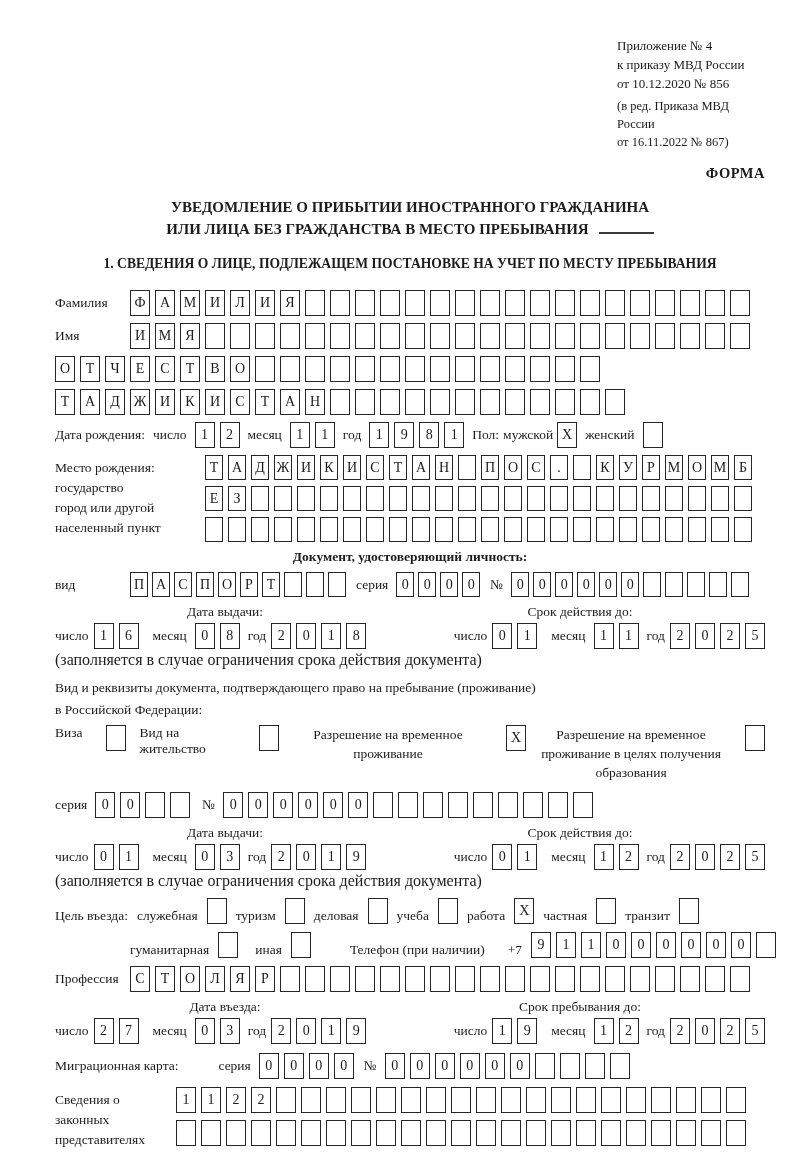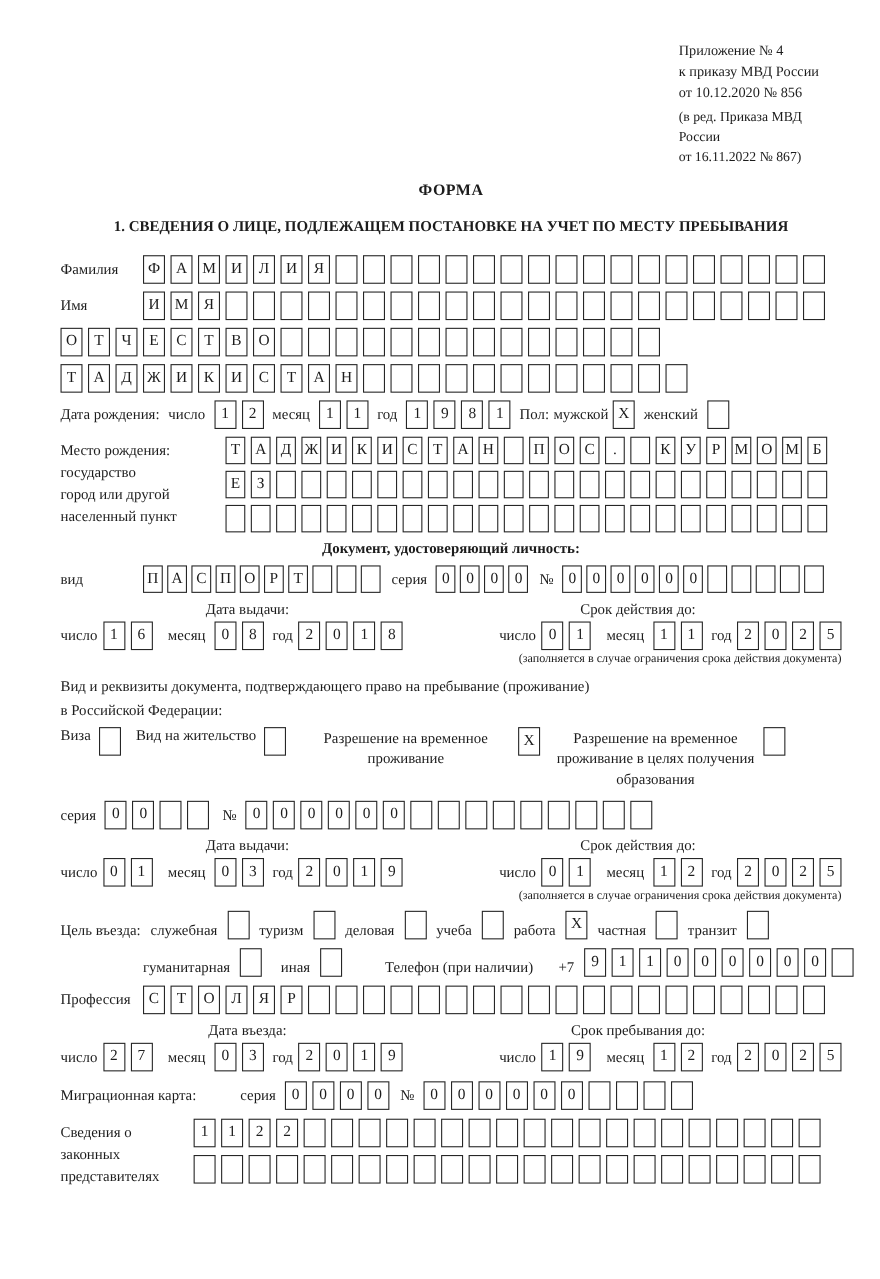--- a/index.html
+++ b/index.html
@@ -3,21 +3,21 @@
 <meta charset="utf-8">
 <style>
   html,body{margin:0;padding:0;background:#ffffff;}
   body{width:800px;height:1163px;overflow:hidden;
        font-family:"Liberation Serif","DejaVu Serif",serif;color:#1c1c1c;font-size:13.5px;}
   .page{box-sizing:border-box;width:800px;height:1163px;padding:36px 35px 20px 55px;}
 
   
   .appendix{margin-left:562px;line-height:19px;font-size:13px;}
   .edition{margin-left:562px;margin-top:4px;line-height:18px;font-size:12.5px;}
-  .forma{text-align:center;font-weight:bold;font-size:14.5px;margin-top:14px;letter-spacing:.5px;}
+  .forma{text-align:right;font-weight:bold;font-size:14.5px;margin-top:14px;letter-spacing:.5px;}
 
   
   .title{margin-top:14px;text-align:center;font-weight:bold;font-size:15px;line-height:22px;}
   .blank-line{display:inline-block;width:55px;border-bottom:2.5px solid #3a3a3a;height:12px;margin-left:10px;}
   .section-heading{margin:16px 0 18px 0;text-align:center;font-weight:bold;font-size:13.6px;}
 
   
   .frow{display:flex;align-items:center;margin-bottom:7px;}
   .frow.top{align-items:flex-start;}
   .lbl{white-space:nowrap;}
@@ -36,25 +36,25 @@
   .g4{gap:4px;} .ml8{margin-left:8px;} .ml14{margin-left:14px;} .ml30{margin-left:30px;font-family:Liberation Serif, serif;}
   .stack{display:flex;flex-direction:column;gap:6px;}
 
   
   .datecols{display:flex;margin-bottom:2px;}
   .datecol{display:flex;flex-direction:column;}
   .datecol .dhead{text-align:center;margin-bottom:3px;}
   .dcl{flex:0 0 340px;}
   .dcr{flex:0 0 370px;}
   .drow{display:flex;align-items:center;}
-  .note-right{text-align:right;font-size:11px;margin:2px 0 8px 0;}
+  .note-right{font-size:16px;margin:2px 0 8px 0;}
 
   
   .opts{gap:14px;align-items:flex-start;margin-bottom:10px;}
-  .opt{display:flex;align-items:flex-start;gap:7px;}
+  .opt{display:flex;align-items:flex-start;gap:23px;}
   .opt .optlbl{display:inline-block;}
   .optlbl.c190{width:190px;text-align:center;line-height:19px;}
   .optlbl.c185{width:182px;text-align:center;line-height:19px;}
 
   .purpose-row{display:flex;align-items:flex-end;gap:9px;margin-bottom:8px;flex-wrap:nowrap;}
   .purpose-row .lbl{white-space:nowrap;}
   .intro{line-height:22px;margin-bottom:4px;}
   .doc-heading{text-align:center;font-weight:bold;margin:2px 0 7px 0;}
 </style>
 </head>
@@ -66,20 +66,24 @@
     <div>Приложение № 4</div>
     <div>к приказу МВД России</div>
     <div>от 10.12.2020 № 856</div>
   </div>
   <div class="edition">
     <div>(в ред. Приказа МВД России</div>
     <div>от 16.11.2022 № 867)</div>
   </div>
   <div class="forma">ФОРМА</div>
 
+  <div class="title">
+    <div>УВЕДОМЛЕНИЕ О ПРИБЫТИИ ИНОСТРАННОГО ГРАЖДАНИНА</div>
+    <div><span>ИЛИ ЛИЦА БЕЗ ГРАЖДАНСТВА В МЕСТО ПРЕБЫВАНИЯ</span><span class="blank-line"></span></div>
+  </div>
 
   <div class="section-heading">1. СВЕДЕНИЯ О ЛИЦЕ, ПОДЛЕЖАЩЕМ ПОСТАНОВКЕ НА УЧЕТ ПО МЕСТУ ПРЕБЫВАНИЯ</div>
 
   <div class="frow">
     <span class="lbl w75">Фамилия</span>
     <span class="cells">
         <span class="cell">Ф</span>
         <span class="cell">А</span>
         <span class="cell">М</span>
         <span class="cell">И</span>

